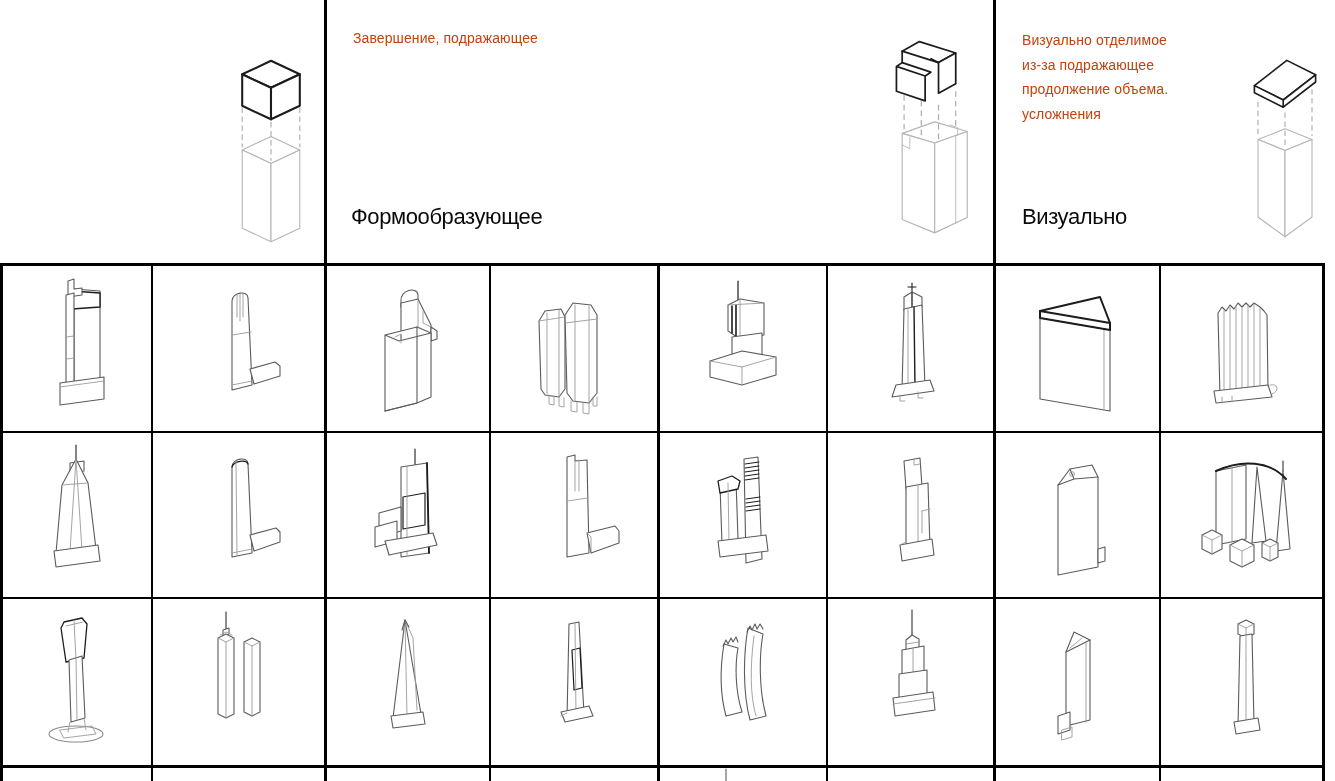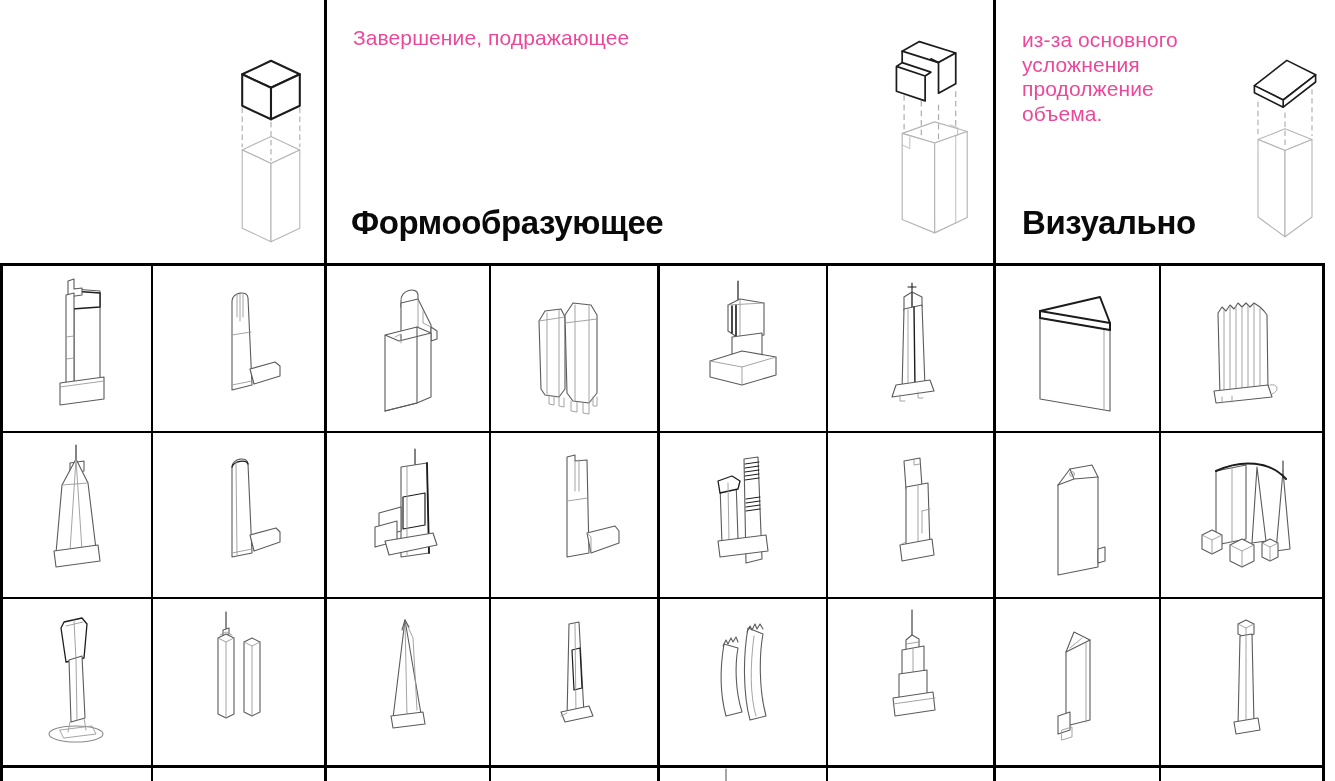--- a/index.html
+++ b/index.html
@@ -1,44 +1,45 @@
 <!DOCTYPE html>
 <html><head>
 <meta charset="utf-8">
 <style>
   html,body{margin:0;padding:0}
   body{width:1335px;height:781px;position:relative;background:#fff;overflow:hidden;
        font-family:"Liberation Sans",sans-serif;color:#101010}
   .line{position:absolute;background:#000}
   .cell{position:absolute;display:flex;align-items:center;justify-content:center}
-  .desc{position:absolute;font-size:21px;line-height:24.5px;letter-spacing:.1px;color:#ec4899}
-  .title{position:absolute;font-size:33px;font-weight:700;letter-spacing:-.4px;color:#0a0a0a;white-space:nowrap}
+  .desc{position:absolute;font-size:14px;line-height:24.5px;letter-spacing:.1px;color:#c2410c}
+  .title{position:absolute;font-size:22px;font-weight:400;letter-spacing:-.4px;color:#0a0a0a;white-space:nowrap}
   .icon{position:absolute}
   svg{display:block}
   
   .d{stroke:#5b5b5b;fill:#fff;stroke-width:1.1;stroke-linejoin:round;stroke-linecap:round}
   .dn{stroke:#5b5b5b;fill:none;stroke-width:1.1;stroke-linejoin:round;stroke-linecap:round}
   .l{stroke:#9a9a9a;fill:none;stroke-width:.9;stroke-linejoin:round;stroke-linecap:round}
   .b{stroke:#1c1c1c;fill:#fff;stroke-width:1.8;stroke-linejoin:round;stroke-linecap:round}
   .bn{stroke:#1c1c1c;fill:none;stroke-width:1.8;stroke-linejoin:round;stroke-linecap:round}
   .g{stroke:#b5b5b5;fill:#fff;stroke-width:1.2;stroke-linejoin:round}
   .gd{stroke:#a9a9a9;fill:none;stroke-width:1.2;stroke-dasharray:6 4}
 </style>
 </head>
 <body>
 
 <div class="desc" style="left:353px;top:26px;width:290px">
   <div>Завершение, подражающее</div>
 </div>
 <div class="title" style="left:351px;top:204px">Формообразующее</div>
 
 <div class="desc" style="left:1022px;top:28px;width:210px">
-  <div>из-за основного</div>
+  <div>Визуально отделимое</div>
+  <div>из-за подражающее</div>
+  <div>продолжение объема.</div>
   <div>усложнения</div>
-  <div>продолжение объема.</div>
 </div>
 <div class="title" style="left:1022px;top:204px">Визуально</div>
 
 <div class="icon" style="left:224px;top:50px">
   <svg width="94" height="198" viewBox="0 0 100 220">
     <path class="g" d="M50,96 L82,111 L50,126 L18,111 Z"></path>
     <path class="g" d="M18,111 L18,198 L50,213 L50,126 Z"></path>
     <path class="g" d="M82,111 L82,198 L50,213 L50,126 Z"></path>
     <path class="gd" d="M18,64 L18,108"></path>
       <path class="gd" d="M50,80 L50,123"></path>

